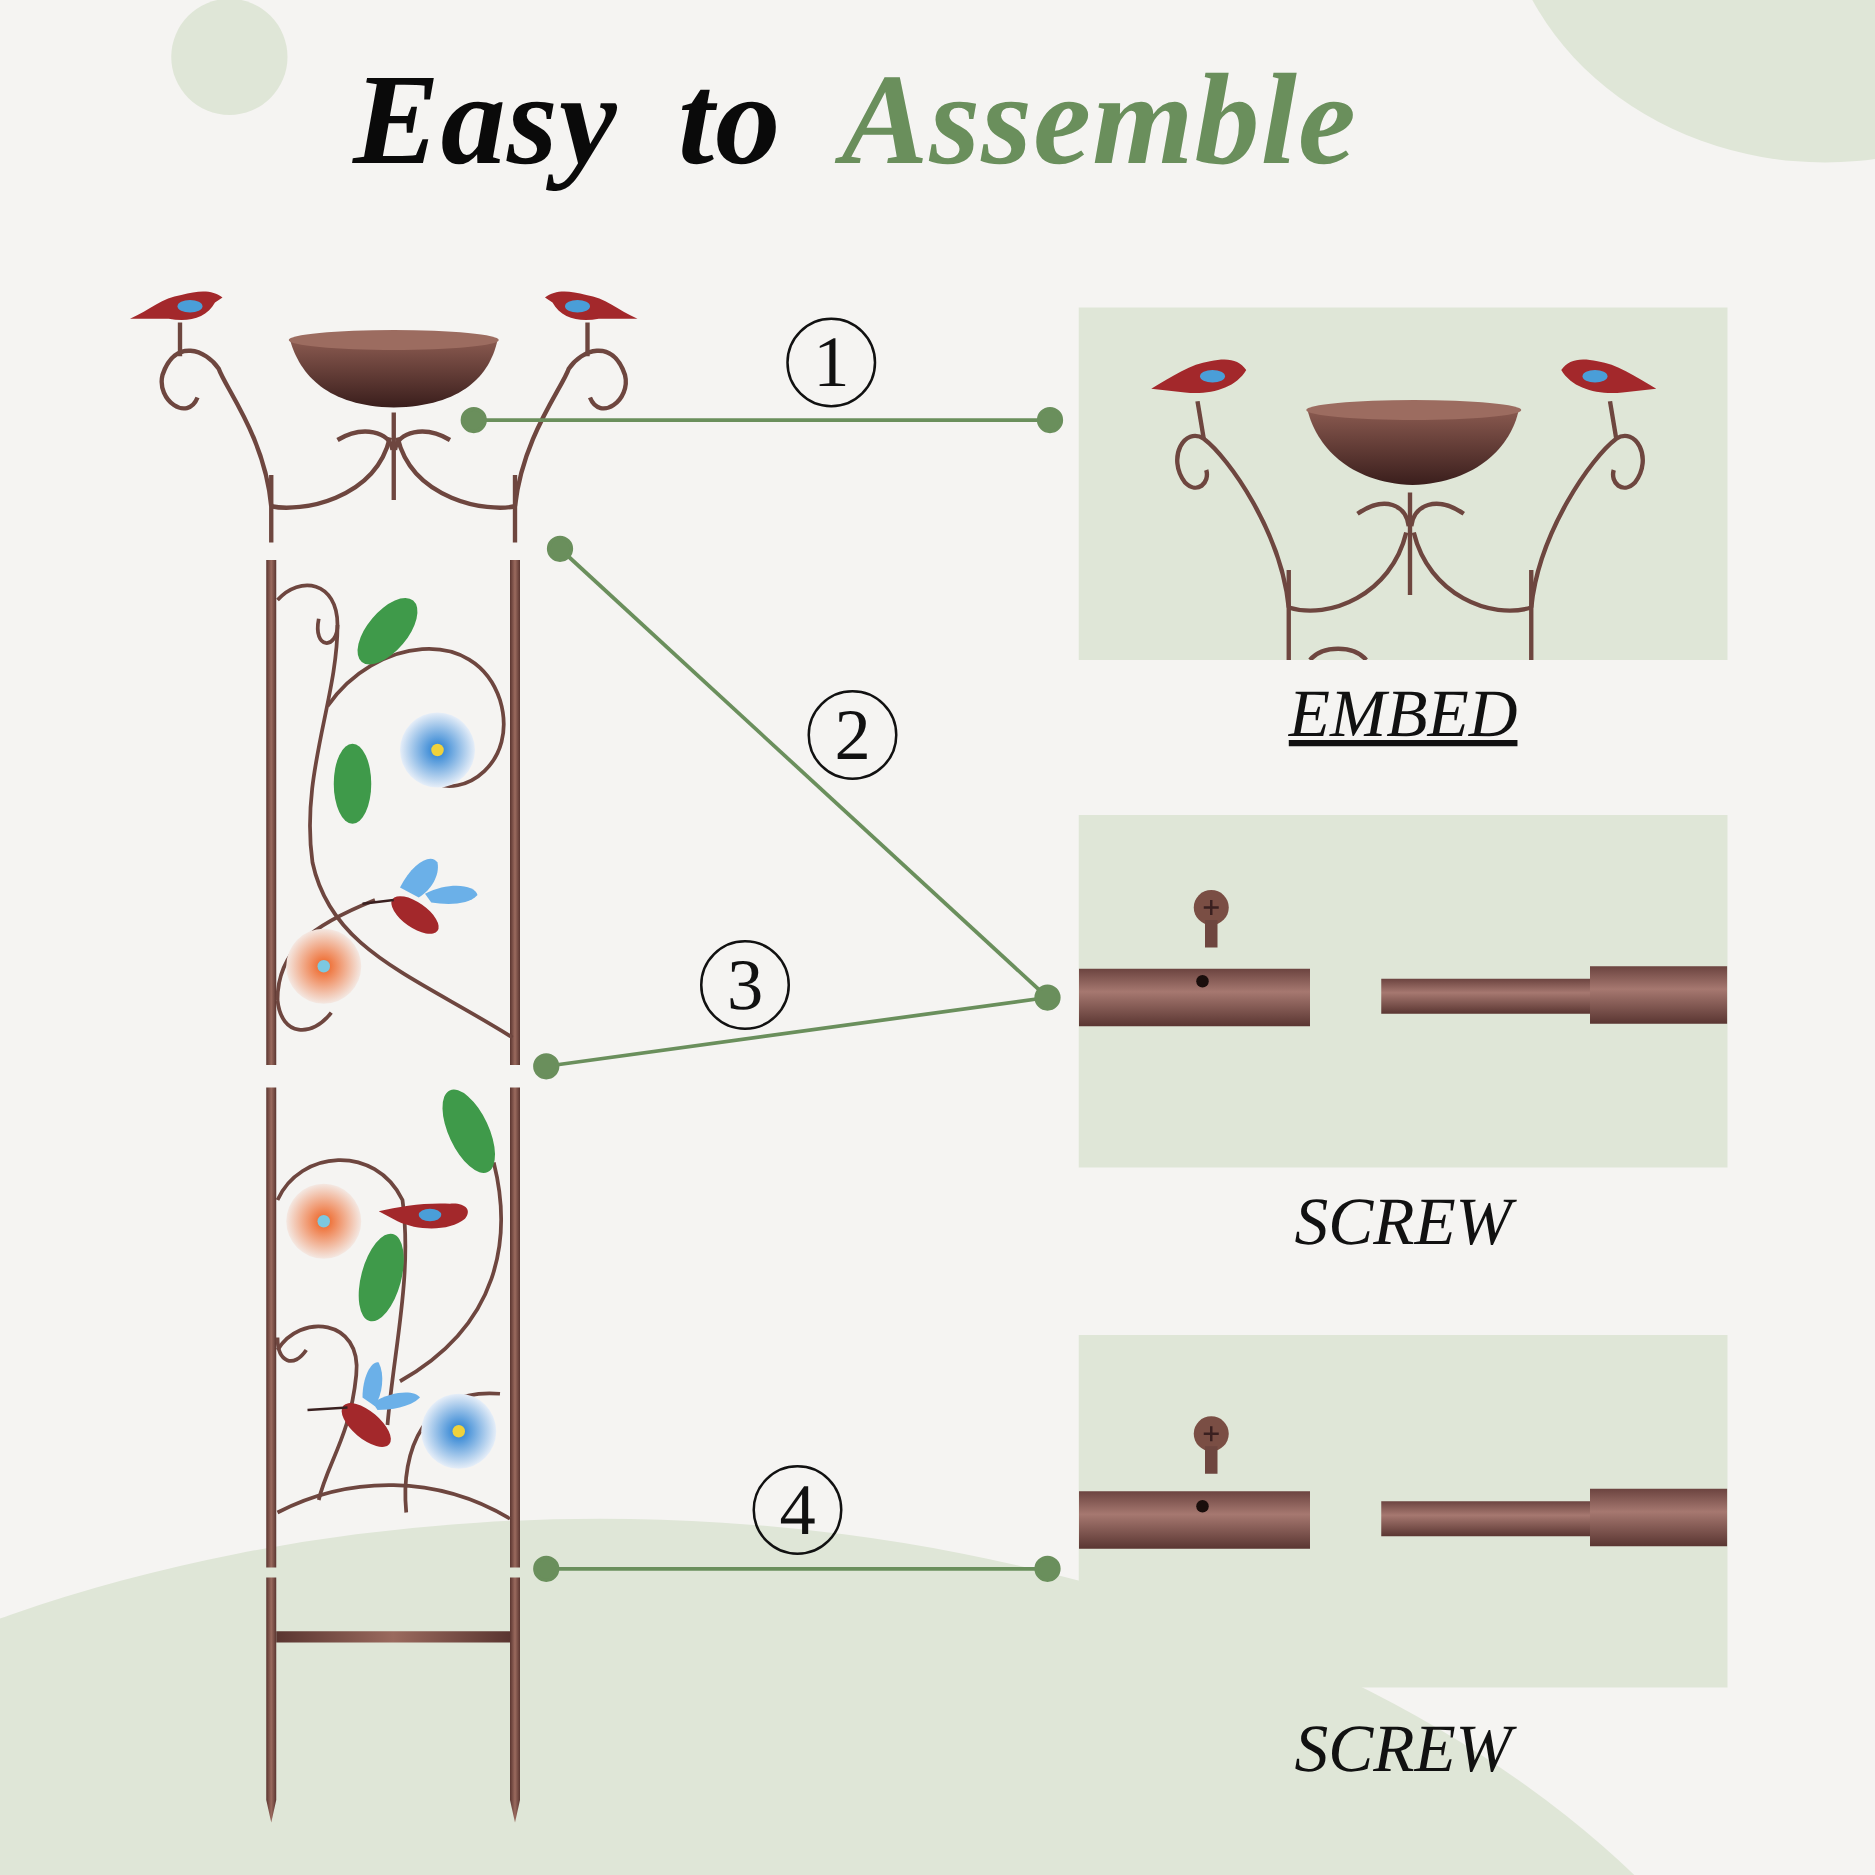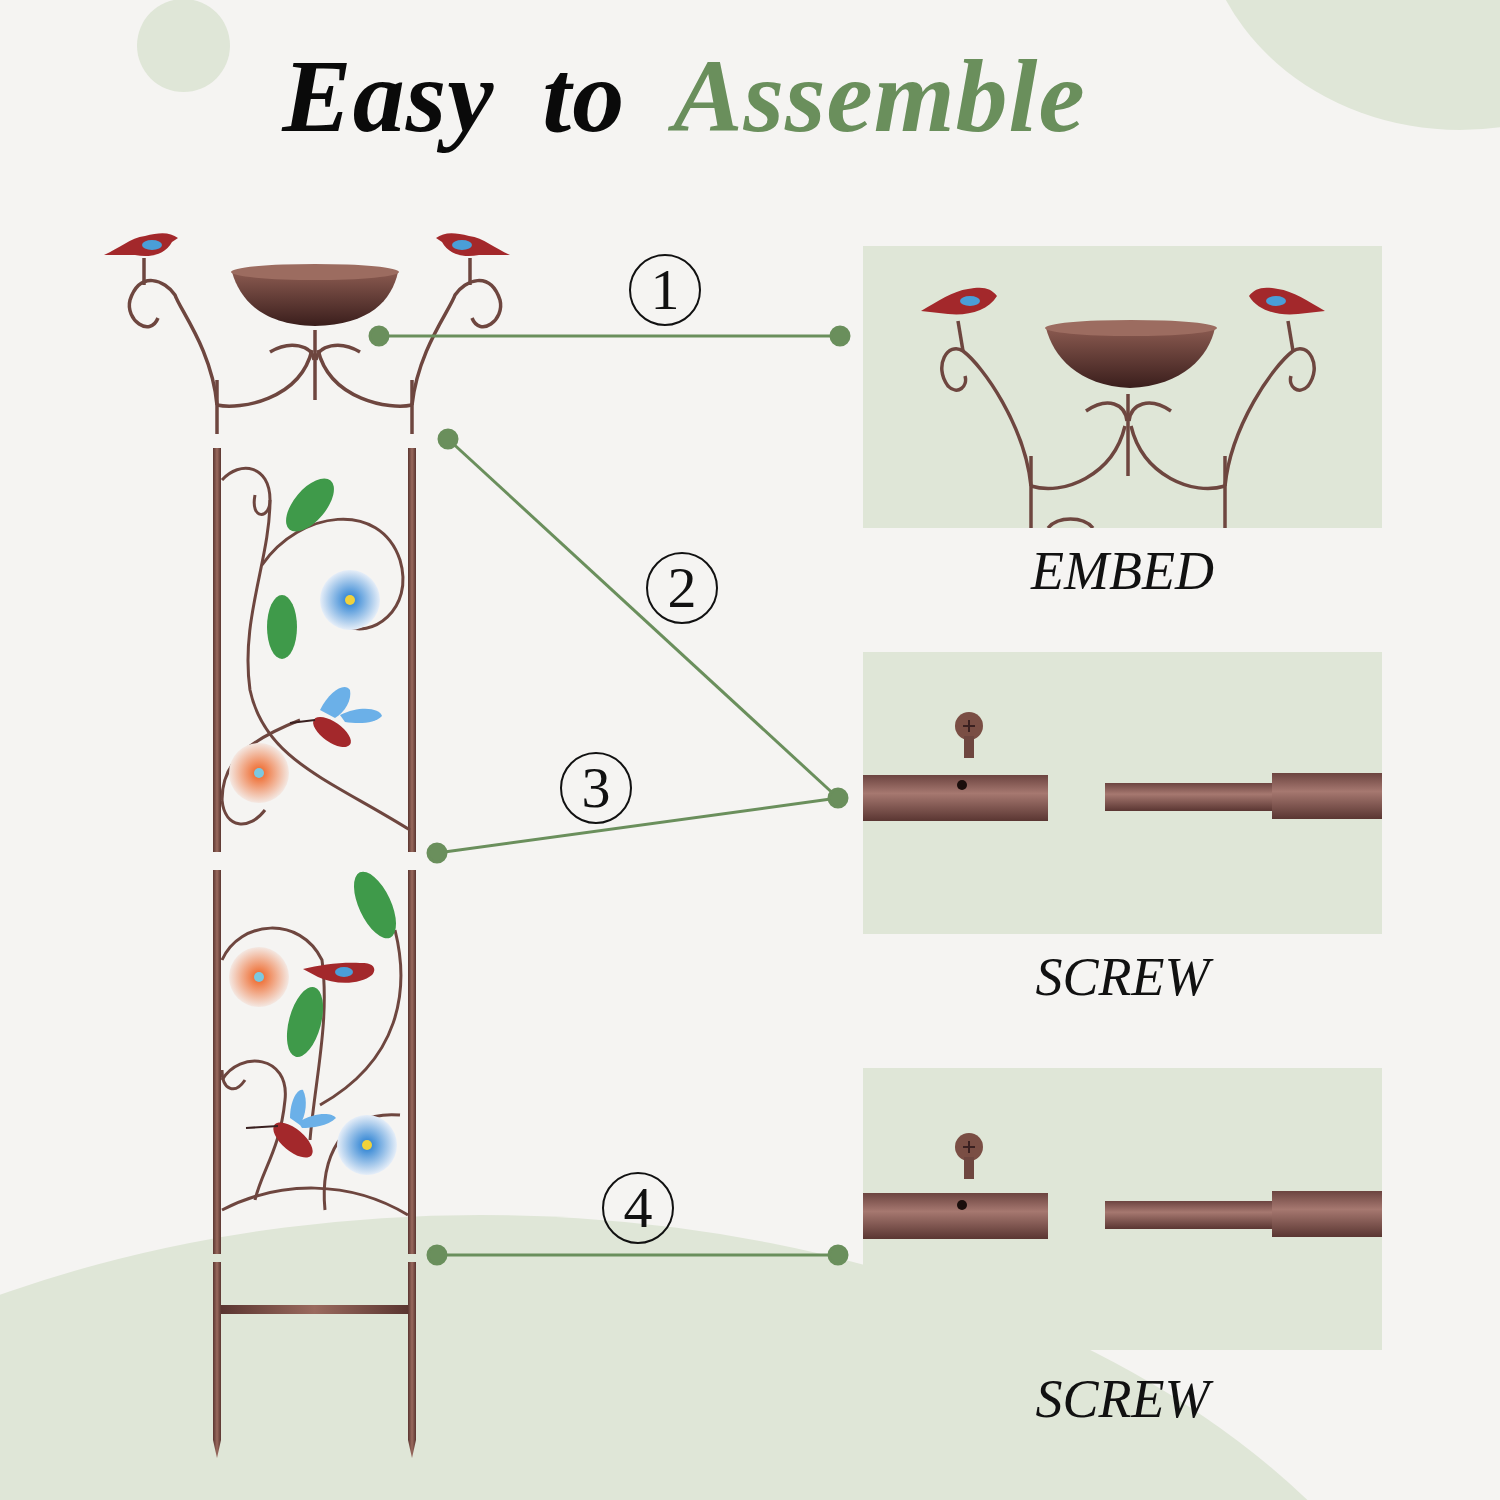--- a/index.html
+++ b/index.html
@@ -11,21 +11,21 @@
   .title { position:absolute; top:36px; left:0; width:1368px; text-align:center; font-family:"Liberation Serif", serif; font-style:italic; font-weight:bold; font-size:104px; letter-spacing:1px; }
   .title .w1 { color:#0a0a0a; }
   .title .w2 { color:#0a0a0a; margin-left:48px; }
   .title .w3 { color:#6a8f5c; margin-left:48px; }
   svg.overlay { position:absolute; left:0; top:0; }
   .panel { position:absolute; left:863px; width:519px; height:282px; background:#dfe6d7; overflow:hidden; }
   #panel-embed { top:246px; }
   #panel-screw-1 { top:652px; }
   #panel-screw-2 { top:1068px; }
   .caption { position:absolute; left:863px; width:519px; text-align:center; font-family:"Liberation Serif", serif; font-style:italic; font-size:54px; color:#111; }
-  #caption-embed { top:540px; }
+  #caption-embed { top:540px;text-decoration:underline; }
   #caption-screw-1 { top:946px; }
   #caption-screw-2 { top:1368px; }
   .num { position:absolute; width:72px; height:72px; border:2.5px solid #111; border-radius:50%; box-sizing:border-box; text-align:center; line-height:68px; font-family:"Liberation Serif", serif; font-size:58px; color:#111; background:transparent; }
 </style>
 </head>
 <body>
 
 <div class="bg-shape" id="bg-circle-small"></div>
 <div class="bg-shape" id="bg-circle-top-right"></div>
 <div class="bg-shape" id="bg-hill"></div>

